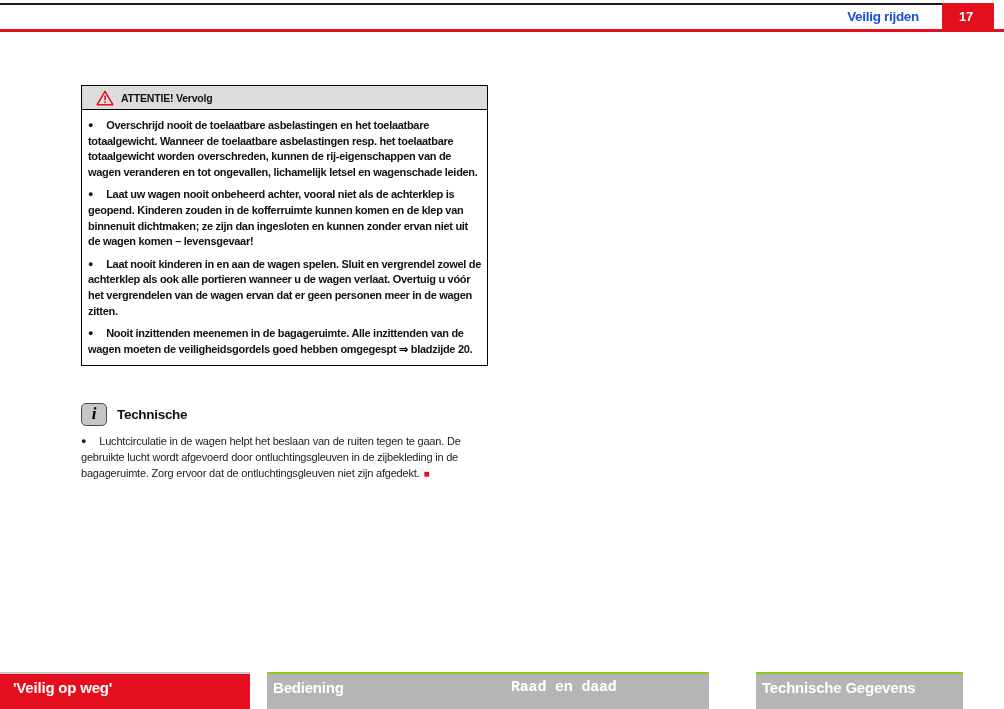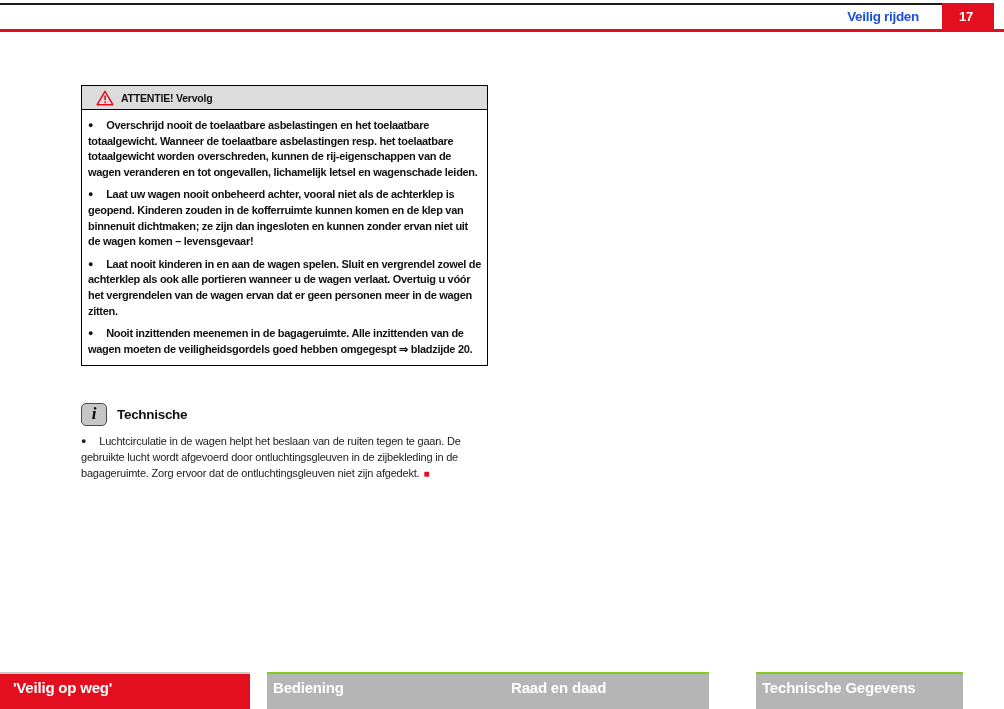--- a/index.html
+++ b/index.html
@@ -82,21 +82,21 @@
   .footer { position: absolute; left: 0; bottom: 0; width: 1004px; height: 37px; }
   .tab {
     position: absolute; top: 0; height: 37px;
     background: #b5b5b5; border-top: 2px solid #84cc16;
     color: #ffffff; font-weight: bold; font-size: 15px;
     letter-spacing: -0.2px; padding: 5px 0 0 6px; cursor: pointer;
   }
   .tab.active { background: #e30f1e; border-top-color: #c9c9c9; padding-left: 13px; }
   .tab-1 { left: 0;     width: 250px; }
   .tab-2 { left: 253px; width: 249px; margin-left: 14px; }
-  .tab-3 { left: 505px; width: 204px; }
+  .tab-3 { left: 505px; width: 204px; font-family: Liberation Mono, monospace; }
   .tab-4 { left: 756px; width: 207px; }
 </style>
 </head>
 <body>
 
 <div class="page">
 
   <div class="top-rule"></div>
   <div class="page-num-box">
     <span>17</span>

